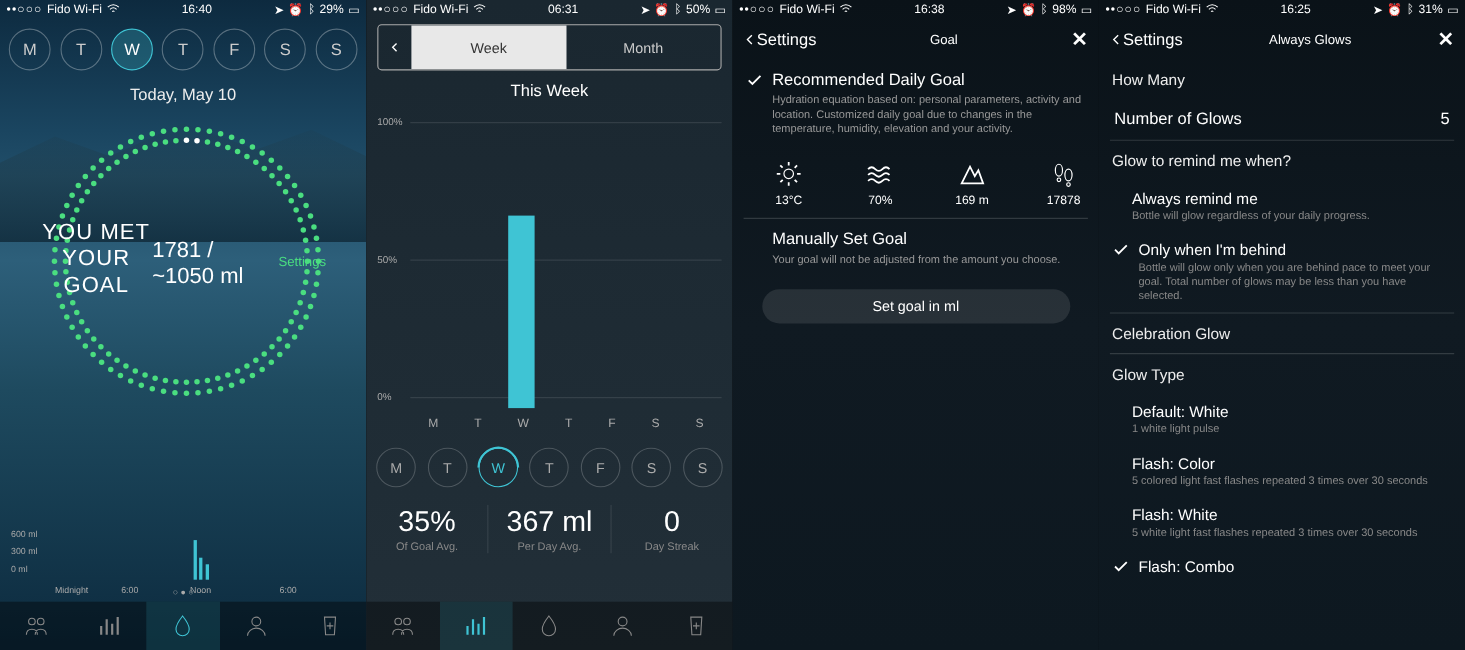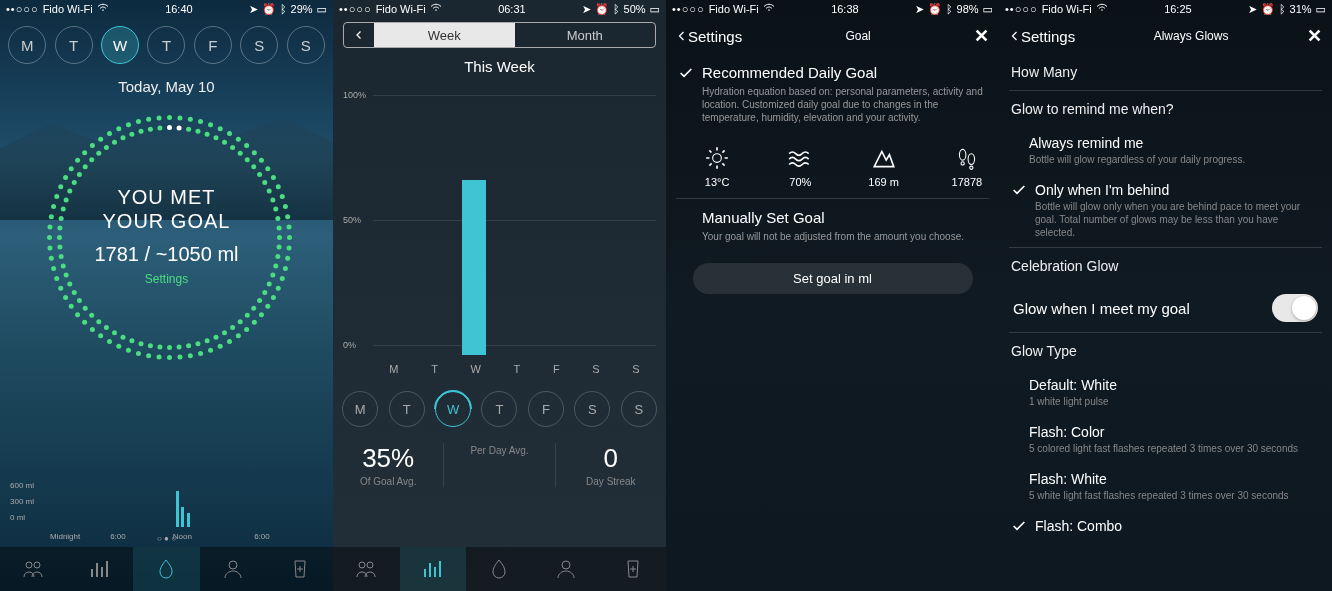--- a/index.html
+++ b/index.html
@@ -12,38 +12,38 @@
 
 .s1 { background: linear-gradient(to bottom, #0d2a3f 0%, #1a4560 20%, #2d5f7a 40%, #1e4a5f 60%, #0c2a3e 100%); }
 .s1 .bg-mountain { position: absolute; top: 100px; left: 0; right: 0; height: 120px; background: linear-gradient(to bottom, rgba(45,95,122,0) 0%, rgba(30,60,75,0.6) 50%, rgba(15,40,55,0.8) 100%); clip-path: polygon(0 40%, 15% 20%, 30% 35%, 50% 10%, 70% 30%, 85% 15%, 100% 35%, 100% 100%, 0 100%); }
 .day-selector { display: flex; justify-content: space-around; padding: 8px 4px; }
 .day-btn { width: 38px; height: 38px; border-radius: 50%; border: 1.5px solid rgba(255,255,255,0.3); display: flex; align-items: center; justify-content: center; font-size: 15px; color: #ccc; }
 .day-btn.active { border-color: #3fc4d4; background: rgba(63,196,212,0.25); color: #fff; }
 .today-label { text-align: center; font-size: 15px; margin: 6px 0 10px; color: #eee; }
 .progress-ring { position: relative; width: 260px; height: 260px; margin: 0 auto; }
 .ring-dots { position: absolute; inset: 0; }
 .ring-dot { position: absolute; width: 5px; height: 5px; border-radius: 50%; background: #4ade80; left: 50%; top: 50%; }
-.ring-center { position: absolute; inset: 0; display: flex; flex-direction: column; align-items: center; justify-content: center; }
+.ring-center { position: absolute; inset: 0; display: flex; flex-direction: row; align-items: center; justify-content: center; }
 .goal-msg { font-size: 20px; font-weight: 300; text-align: center; line-height: 1.2; letter-spacing: 1px; }
 .goal-amount { font-size: 20px; margin-top: 10px; }
 .connected { color: #4ade80; font-size: 12px; margin-top: 6px; }
 .mini-chart { position: absolute; bottom: 50px; left: 10px; right: 10px; height: 60px; }
 .mini-axis-label { position: absolute; font-size: 8px; color: #aaa; }
 .mini-bars { position: absolute; bottom: 14px; left: 40px; right: 0; height: 40px; }
 .mini-bar { position: absolute; bottom: 0; width: 3px; background: #3fc4d4; }
 .mini-x-label { position: absolute; bottom: 0; font-size: 8px; color: #aaa; }
 .tab-bar { position: absolute; bottom: 0; left: 0; right: 0; height: 44px; display: flex; background: rgba(0,0,0,0.4); }
 .tab-item { flex: 1; display: flex; align-items: center; justify-content: center; color: #888; }
 .tab-item.active { background: rgba(63,196,212,0.15); color: #3fc4d4; }
 .tab-item svg { width: 24px; height: 24px; }
 .page-dots { position: absolute; left: 50%; transform: translateX(-50%); bottom: 48px; font-size: 8px; color: #aaa; }
 
 
 .s2 { background: linear-gradient(to bottom, #1a2730 0%, #222f38 100%); }
-.seg { display: flex; margin: 4px 10px; border: 1px solid #aaa; border-radius: 4px; overflow: hidden; height: 26px; }
+.seg { display: flex; margin: 4px 10px; border: 1px solid #aaa; border-radius: 4px; overflow: hidden; height: 42px; }
 .seg-back { width: 30px; display: flex; align-items: center; justify-content: center; color: #fff; }
 .seg-btn { flex: 1; display: flex; align-items: center; justify-content: center; font-size: 13px; }
 .seg-btn.active { background: #e8e8e8; color: #333; }
 .seg-btn:not(.active) { color: #ccc; }
 .week-title { text-align: center; font-size: 15px; margin: 10px 0; }
 .chart-area { position: relative; height: 290px; margin: 0 10px; }
 .grid-line { position: absolute; left: 30px; right: 0; border-top: 1px solid rgba(255,255,255,0.1); }
 .y-label { position: absolute; left: 0; font-size: 9px; color: #aaa; transform: translateY(-50%); }
 .bar-row { position: absolute; bottom: 20px; left: 30px; right: 0; height: 250px; display: flex; justify-content: space-around; align-items: flex-end; }
 .bar { width: 24px; background: #3fc4d4; }
@@ -396,20 +396,21 @@
       <div class="day-btn2">S</div>
       <div class="day-btn2">S</div>
     </div>
 
   <div class="stats-row" id="stats">
       <div class="stat">
         <div class="stat-val">35%</div>
         <div class="stat-lbl">Of Goal Avg.</div>
       </div>
       <div class="stat">
+        <div class="stat-val">367 ml</div>
         <div class="stat-lbl">Per Day Avg.</div>
       </div>
       <div class="stat">
         <div class="stat-val">0</div>
         <div class="stat-lbl">Day Streak</div>
       </div>
     </div>
 
   <div class="tab-bar">
     <div class="tab-item">
@@ -557,45 +558,43 @@
         <svg width="12" height="18" viewBox="0 0 24 24">
           <path d="M15 4l-8 8 8 8" stroke-width="2.5"></path>
         </svg>
         <span>Settings</span>
       </div>
     <div class="nav-title">Always Glows</div>
     <div class="nav-close">✕</div>
   </div>
 
   <div class="setting-header">How Many</div>
+  <div class="row-kv">
+    <span>Number of Glows</span>
+    <span>5</span>
+  </div>
   <hr class="hr">
 
   <div class="setting-header">Glow to remind me when?</div>
   <div class="setting-row">
     <div class="row-title">Always remind me</div>
     <div class="row-sub">Bottle will glow regardless of your daily progress.</div>
   </div>
   <div class="setting-row with-check">
     <span class="check"><svg viewBox="0 0 24 24">
           <path d="M4 12l5 5L20 6" stroke-width="2.5"></path>
         </svg></span>
     <div>
       <div class="row-title">Only when I'm behind</div>
       <div class="row-sub">Bottle will glow only when you are behind pace to meet your goal. Total number of glows may be less than you have selected.</div>
     </div>
   </div>
   <hr class="hr">
 
   <div class="setting-header">Celebration Glow</div>
-  <div class="toggle-row">
-    <span>Glow when I meet my goal</span>
-    <div class="toggle on">
-        <div class="toggle-knob"></div>
-      </div>
-  </div>
   <hr class="hr">
 
   <div class="setting-header">Glow Type</div>
   <div id="glowtypes">
       <div class="setting-row">
         <div class="row-title">Default: White</div>
         <div class="row-sub">1 white light pulse</div>
       </div>
       <div class="setting-row">
         <div class="row-title">Flash: Color</div>

